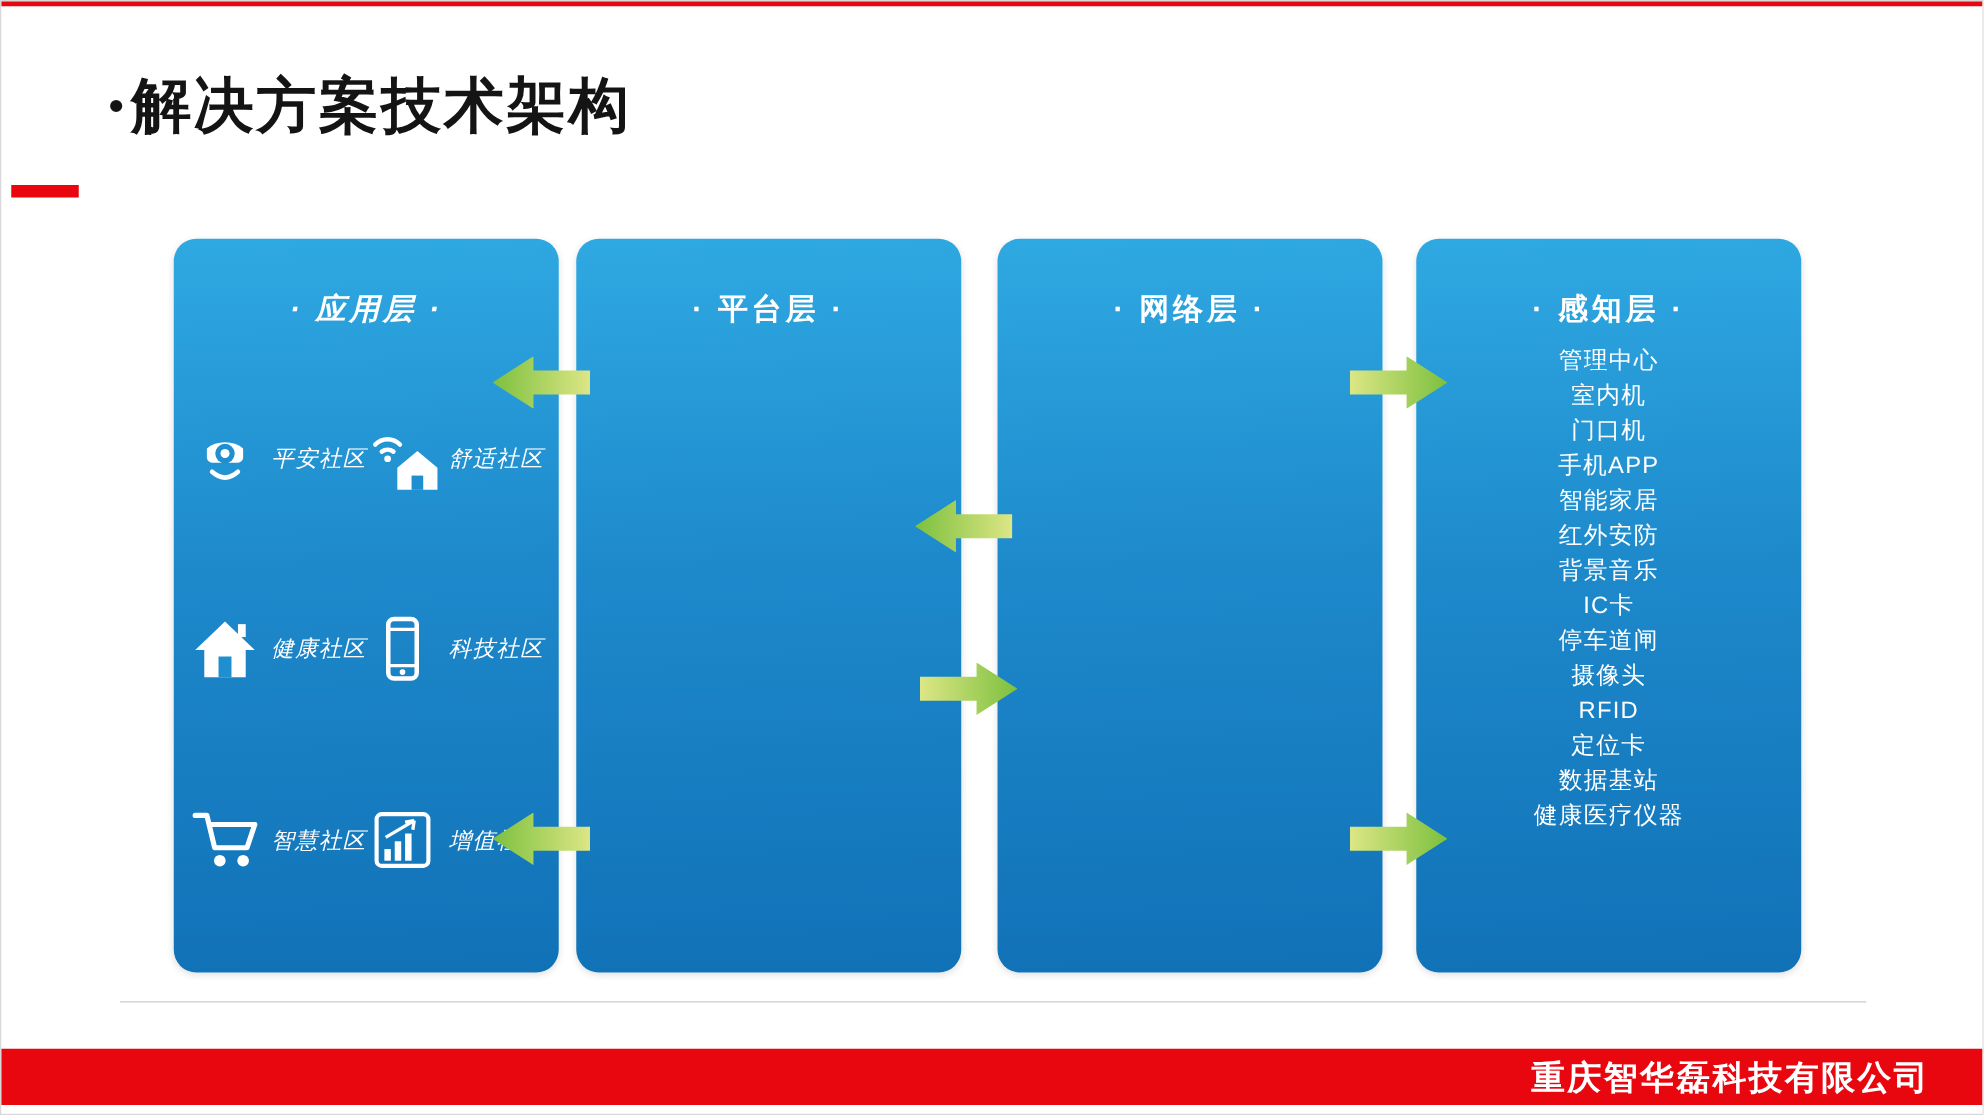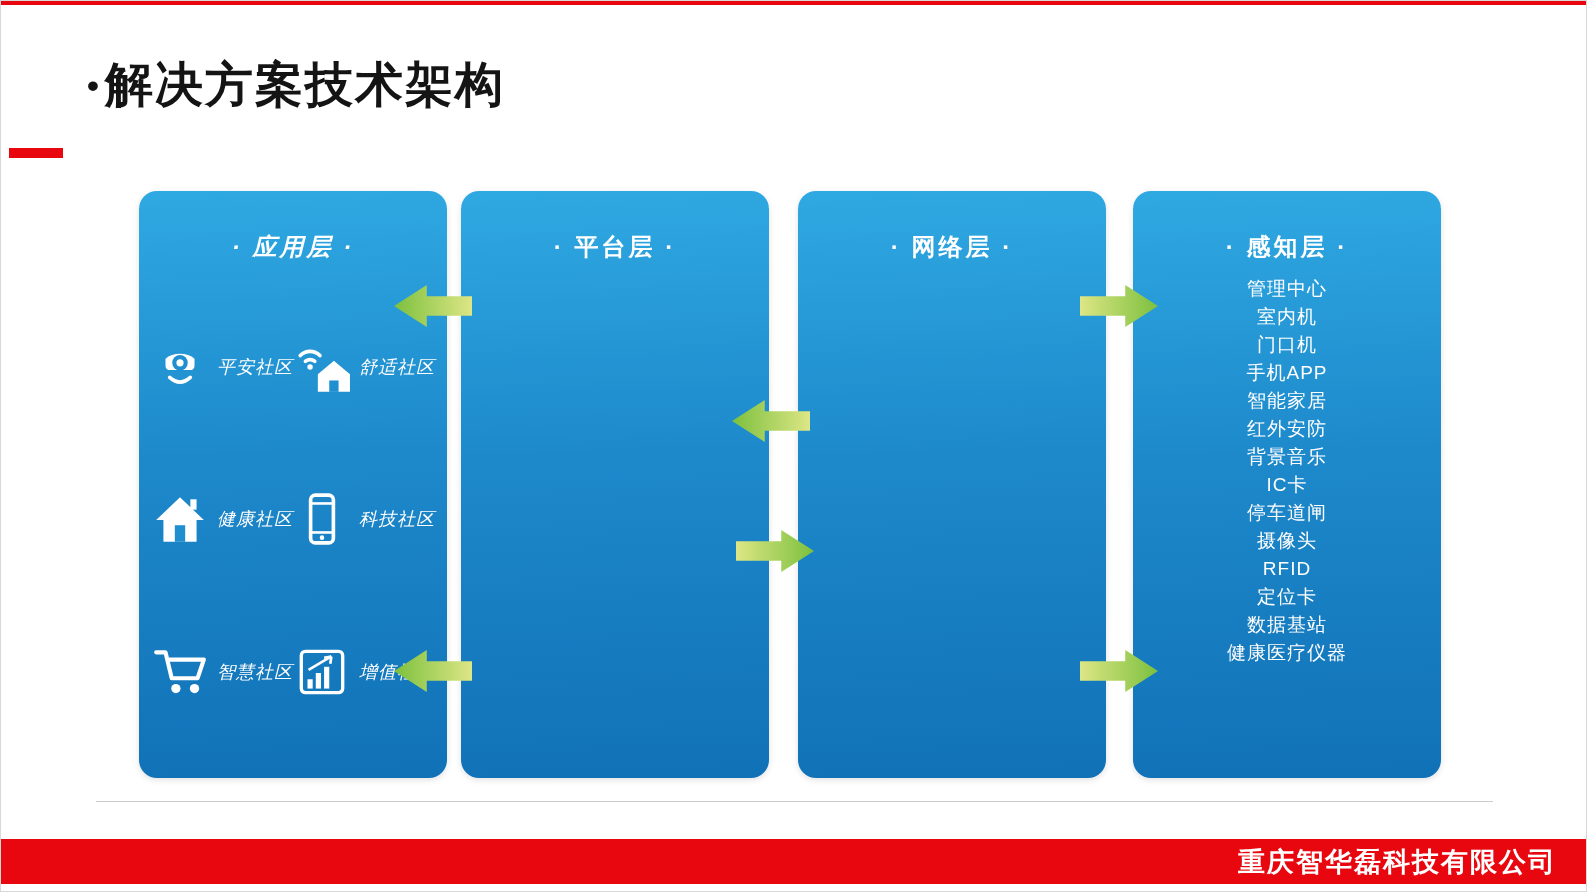--- a/index.html
+++ b/index.html
@@ -77,21 +77,21 @@
   .a4 { left:735px; top:529px; }
   .a5 { left:393px; top:649px; }
   .a6 { left:1079px; top:649px; }
 
   .divider { position:absolute; top:800px; left:95px; width:1397px; height:1px; background:#cccccc; }
 
   .footer {
     position:absolute; left:0; top:838px; width:100%; height:45px;
     background:#e8060f; color:#ffffff;
     display:flex; align-items:center; justify-content:flex-end;
-    padding-right:29px; font-size:27px; font-weight:600; letter-spacing:2px;
+    padding-right:42px; font-size:27px; font-weight:600; letter-spacing:2px;
   }
 </style>
 </head>
 <body>
 
 <div class="slide">
 
   <div class="top-line"></div>
   <div class="left-mark"></div>
 

